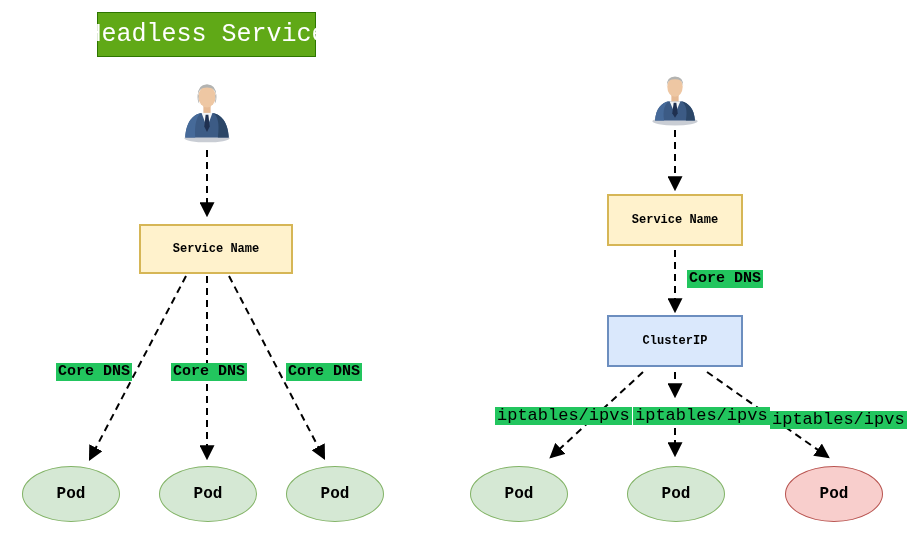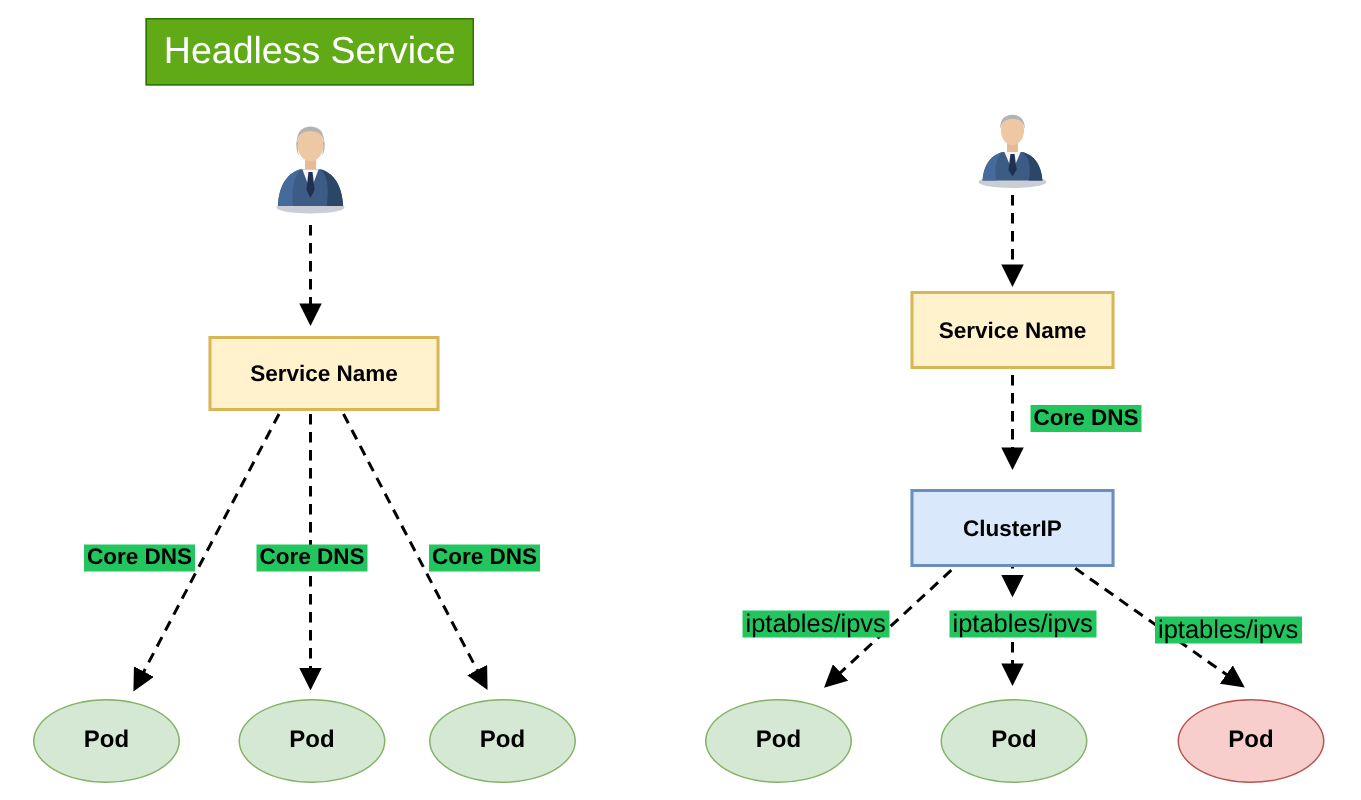--- a/index.html
+++ b/index.html
@@ -1,50 +1,49 @@
 <!DOCTYPE html>
 <html style="--header-fill: #60A917; --header-border: #2D7600; --header-text: #FFFFFF; --service-fill: #FFF2CC; --service-border: #D6B656; --clusterip-fill: #DAE8FC; --clusterip-border: #6C8EBF; --pod-green-fill: #D5E8D4; --pod-green-border: #82B366; --pod-red-fill: #F8CECC; --pod-red-border: #B85450; --edge-color: #000000;"><head>
 <meta charset="utf-8">
 <style>
   html, body { margin: 0; padding: 0; background: #ffffff; }
   .canvas {
     position: relative;
     width: 907px; height: 533px;
     background: #ffffff;
-    font-family: Liberation Sans, sans-serif;
+    font-family: Liberation Mono, monospace;
     overflow: hidden;
   }
   svg.edges {
     position: absolute; inset: 0;
     width: 907px; height: 533px;
     pointer-events: none;
   }
   .title-box {
     position: absolute;
     background: var(--header-fill);
     border: 1px solid var(--header-border);
     color: var(--header-text);
     font-size: 25px;
     display: flex; align-items: center; justify-content: center;
     white-space: nowrap;
   }
   .node {
     position: absolute;
     display: flex; align-items: center; justify-content: center;
-    font-weight: bold; font-size: 15px; color: #000;
+    font-weight: bold; font-size: 12px; color: #000;
     text-align: center;
   }
   .service-node {
     background: var(--service-fill);
     border: 2px solid var(--service-border);
   }
   .clusterip-node {
     background: var(--clusterip-fill);
     border: 2px solid var(--clusterip-border);
-    margin-top: 11px;
   }
   .pod {
     position: absolute;
     width: 96px; height: 54px;
     border-radius: 50%;
     display: flex; align-items: center; justify-content: center;
     font-weight: bold; font-size: 16px; color: #000; text-align: right;
   }
   .pod.green { background: var(--pod-green-fill); border: 1.5px solid var(--pod-green-border); }
   .pod.red   { background: var(--pod-red-fill);   border: 1.5px solid var(--pod-red-border); }

